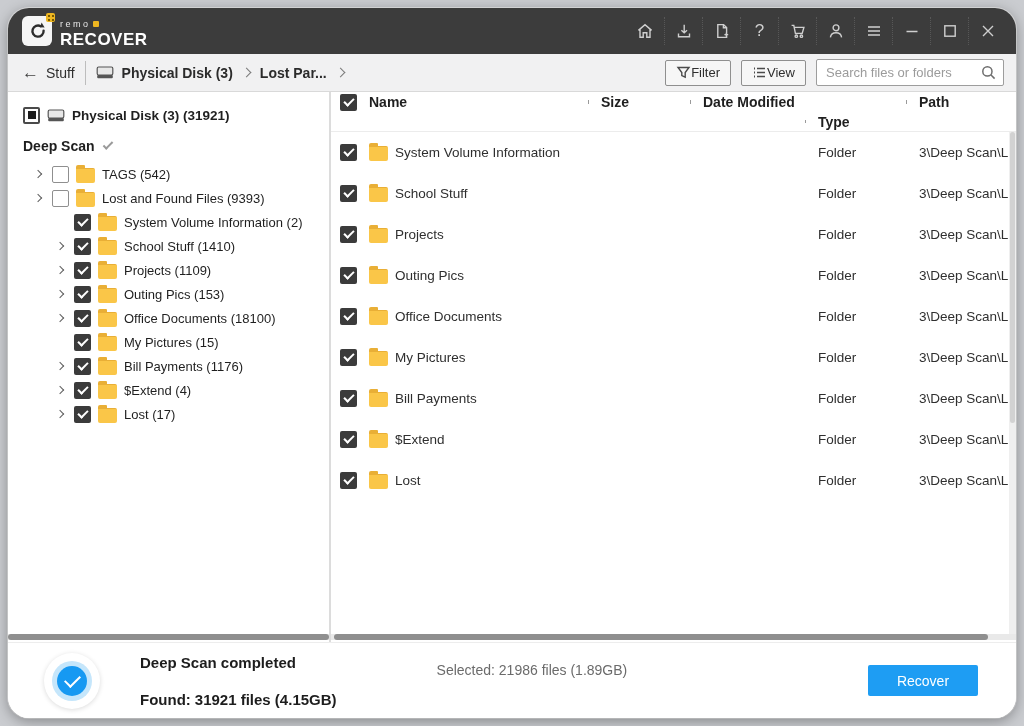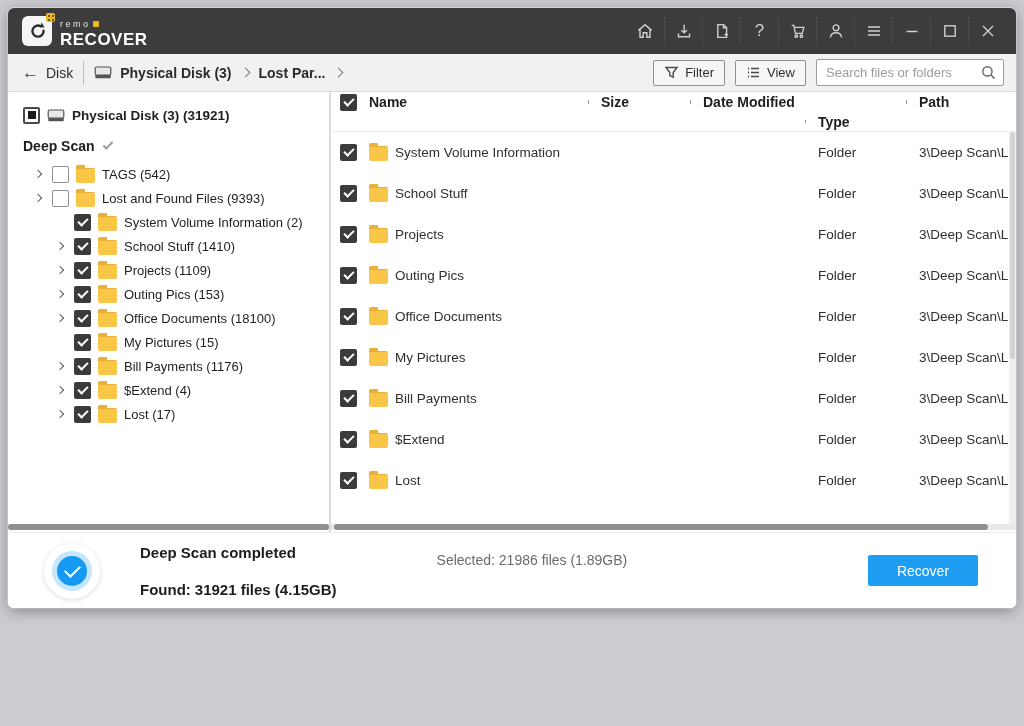--- a/index.html
+++ b/index.html
@@ -3,22 +3,22 @@
 <meta charset="utf-8">
 <style>
   * { margin:0; padding:0; box-sizing:border-box; }
   html,body { width:1024px; height:726px; }
   body {
     background:#caccd0;
     font-family:"Liberation Sans","DejaVu Sans",sans-serif;
     overflow:hidden;
   }
   .window {
-    position:absolute; left:8px; top:8px; width:1008px; height:600px;
-    background:#fff; border-radius:6px; overflow:hidden;
+    position:absolute; left:8px; top:8px; width:1008px; height:710px;
+    background:#fff; border-radius:21px; overflow:hidden;
     box-shadow:0 3px 14px rgba(0,0,0,.35), 0 0 0 1px rgba(255,255,255,.6);
     display:flex; flex-direction:column;
   }
 
   
   .titlebar {
     height:46px; background:#3c3c3c; flex:0 0 46px;
     display:flex; align-items:center; padding:0 10px 0 14px;
   }
   .brand { display:flex; align-items:center; gap:8px; }
@@ -52,21 +52,21 @@
   }
   .back { display:flex; align-items:center; gap:7px; cursor:pointer; }
   .back-arrow { font-size:17px; color:#3f3f3f; line-height:1; }
   .back-label { font-size:14px; color:#2e2e2e; }
   .nav-sep { width:1px; height:24px; background:#bdbdbd; }
   .crumbs { display:flex; align-items:center; gap:8px; }
   .crumb { font-size:14px; font-weight:bold; color:#2b2b2b; cursor:pointer; }
   .crumb-chev { width:7px; height:7px; border-right:1.5px solid #7a7a7a; border-bottom:1.5px solid #7a7a7a; transform:rotate(-45deg); margin:0 2px; }
   .nav-right { margin-left:auto; display:flex; align-items:center; gap:10px; }
   .tool-btn {
-    display:flex; align-items:center; gap:6px; background:#f6f6f6;
+    display:flex; align-items:center; background:#f6f6f6;
     border:1px solid #8f8f8f; border-radius:2px; height:26px; padding:0 10px;
     font-size:13px; color:#2e2e2e; cursor:pointer;
   }
   .tool-btn svg { stroke:#4a4a4a; fill:none; stroke-width:1.4; }
   .searchbox {
     display:flex; align-items:center; background:#fff;
     border:1px solid #9d9d9d; border-radius:2px; height:27px; width:188px; padding:0 6px 0 9px;
   }
   .searchbox input {
     border:none; outline:none; flex:1; font-size:13px; color:#444; min-width:0;
@@ -249,21 +249,21 @@
         <svg width="20" height="20" viewBox="0 0 20 20">
             <path d="M5 5 L15 15 M15 5 L5 15"></path>
           </svg>
       </span>
     </div>
   </div>
 
   <div class="navbar">
     <div class="back">
       <span class="back-arrow">←</span>
-      <span class="back-label">Disk</span>
+      <span class="back-label">Stuff</span>
     </div>
     <div class="nav-sep"></div>
     <div class="crumbs">
       <span class="drive-icon">
         <svg width="18" height="15" viewBox="0 0 18 15">
             <rect x="1.2" y="2" width="15.6" height="8" rx="1.4" fill="#e7e7e7" stroke="#555" stroke-width="1.2"></rect>
             <rect x="1.2" y="10" width="15.6" height="3.2" rx="1" fill="#555"></rect>
           </svg>
       </span>
       <span class="crumb">Physical Disk (3)</span>

